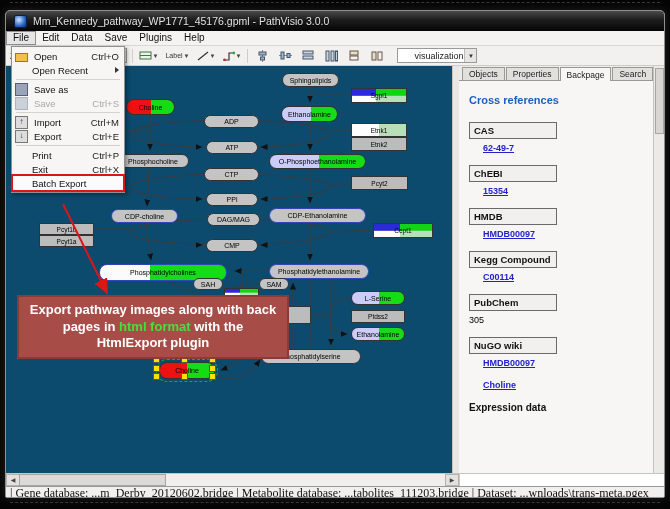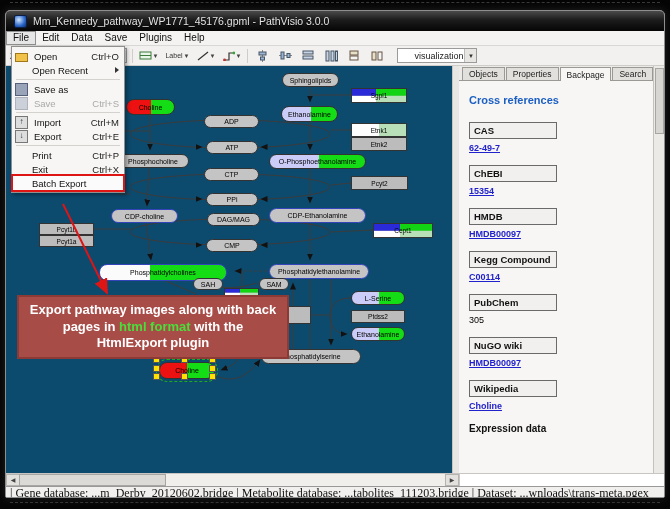--- a/index.html
+++ b/index.html
@@ -32,21 +32,21 @@
   #vscroll .thumb{position:absolute;left:1px;right:1px;top:2px;height:64px;background:#d8d6d2;border:1px solid #a8a6a2;}
   
   #tabs{display:flex;align-items:flex-end;height:14px;background:#edebe8;border-bottom:1px solid #9b9994;padding-left:3px;gap:1px;}
   .tab{font-size:8.5px;padding:1px 6px 1px 6px;background:#e2e0dc;border:1px solid #9b9994;border-bottom:none;color:#222;white-space:nowrap;}
   .tab.active{background:#f7f6f4;position:relative;top:1px;padding-top:2px;}
   #panel-body{flex:1;padding:9px 0 0 10px;overflow:hidden;}
   .panel-heading{color:#1b5fc4;font-weight:bold;font-size:11px;margin:4px 0 16px 0;}
   .sec{margin-bottom:12px;}
   .sec-h{display:inline-block;min-width:78px;border:1px solid #6a6a6a;background:#f1f0ee;font-weight:bold;font-size:9.5px;color:#111;padding:2px 4px;}
   .sec-v{margin:4px 0 0 0;font-size:9px;}
-  .sec-v a{color:#2222cc;font-weight:bold;text-decoration:underline;}
+  .sec-v a{color:#2222cc;font-weight:bold;text-decoration:underline;margin-left:14px;}
   .panel-footer{font-weight:bold;font-size:10px;color:#111;margin-top:4px;}
   
   #hscrollrow{height:12px;display:flex;background:#fff;border-top:1px solid #c8c6c2;}
   #hscroll{width:453px;background:#f0efec;position:relative;flex:none;border-right:1px solid #c8c6c2;}
   #hscroll .sbtn{position:absolute;top:0;bottom:0;width:12px;background:#e3e1dd;border:1px solid #b5b3af;font-size:6px;line-height:10px;text-align:center;color:#444;}
   #hscroll .left{left:0;} #hscroll .right{right:0;}
   #hscroll .thumb{position:absolute;left:13px;width:145px;top:0;bottom:0;background:#dcdad6;border:1px solid #a8a6a2;}
   #statusbar{height:14px;background:#f1f0ee;border-top:1px solid #999;font-size:12px;color:#111;line-height:13px;padding-left:4px;white-space:nowrap;font-family:Liberation Serif, serif;}
   
   .pnode{position:absolute;box-sizing:border-box;border:1px solid #333;background:#c4c4c4;font-size:7px;color:#000;text-align:center;overflow:hidden;white-space:nowrap;display:flex;align-items:center;justify-content:center;z-index:2;}
@@ -292,21 +292,21 @@
         </div>
       <div id="panel-body">
         <div class="panel-heading">Cross references</div>
         <div id="sections">
             <div class="sec"><div class="sec-h">CAS</div><div class="sec-v"><a href="#">62-49-7</a></div></div>
             <div class="sec"><div class="sec-h">ChEBI</div><div class="sec-v"><a href="#">15354</a></div></div>
             <div class="sec"><div class="sec-h">HMDB</div><div class="sec-v"><a href="#">HMDB00097</a></div></div>
             <div class="sec"><div class="sec-h">Kegg Compound</div><div class="sec-v"><a href="#">C00114</a></div></div>
             <div class="sec"><div class="sec-h">PubChem</div><div class="sec-v"><span>305</span></div></div>
             <div class="sec"><div class="sec-h">NuGO wiki</div><div class="sec-v"><a href="#">HMDB00097</a></div></div>
-            <div class="sec"><div class="sec-h">Wikipedia</div><div class="sec-v"><a href="#">Choline</a></div></div>
+            <div class="sec"><div class="sec-v"><a href="#">Choline</a></div></div>
           </div>
         <div class="panel-footer">Expression data</div>
       </div>
     </div>
 
     <div id="vscroll">
       <div class="thumb"></div>
     </div>
   </div>
 

